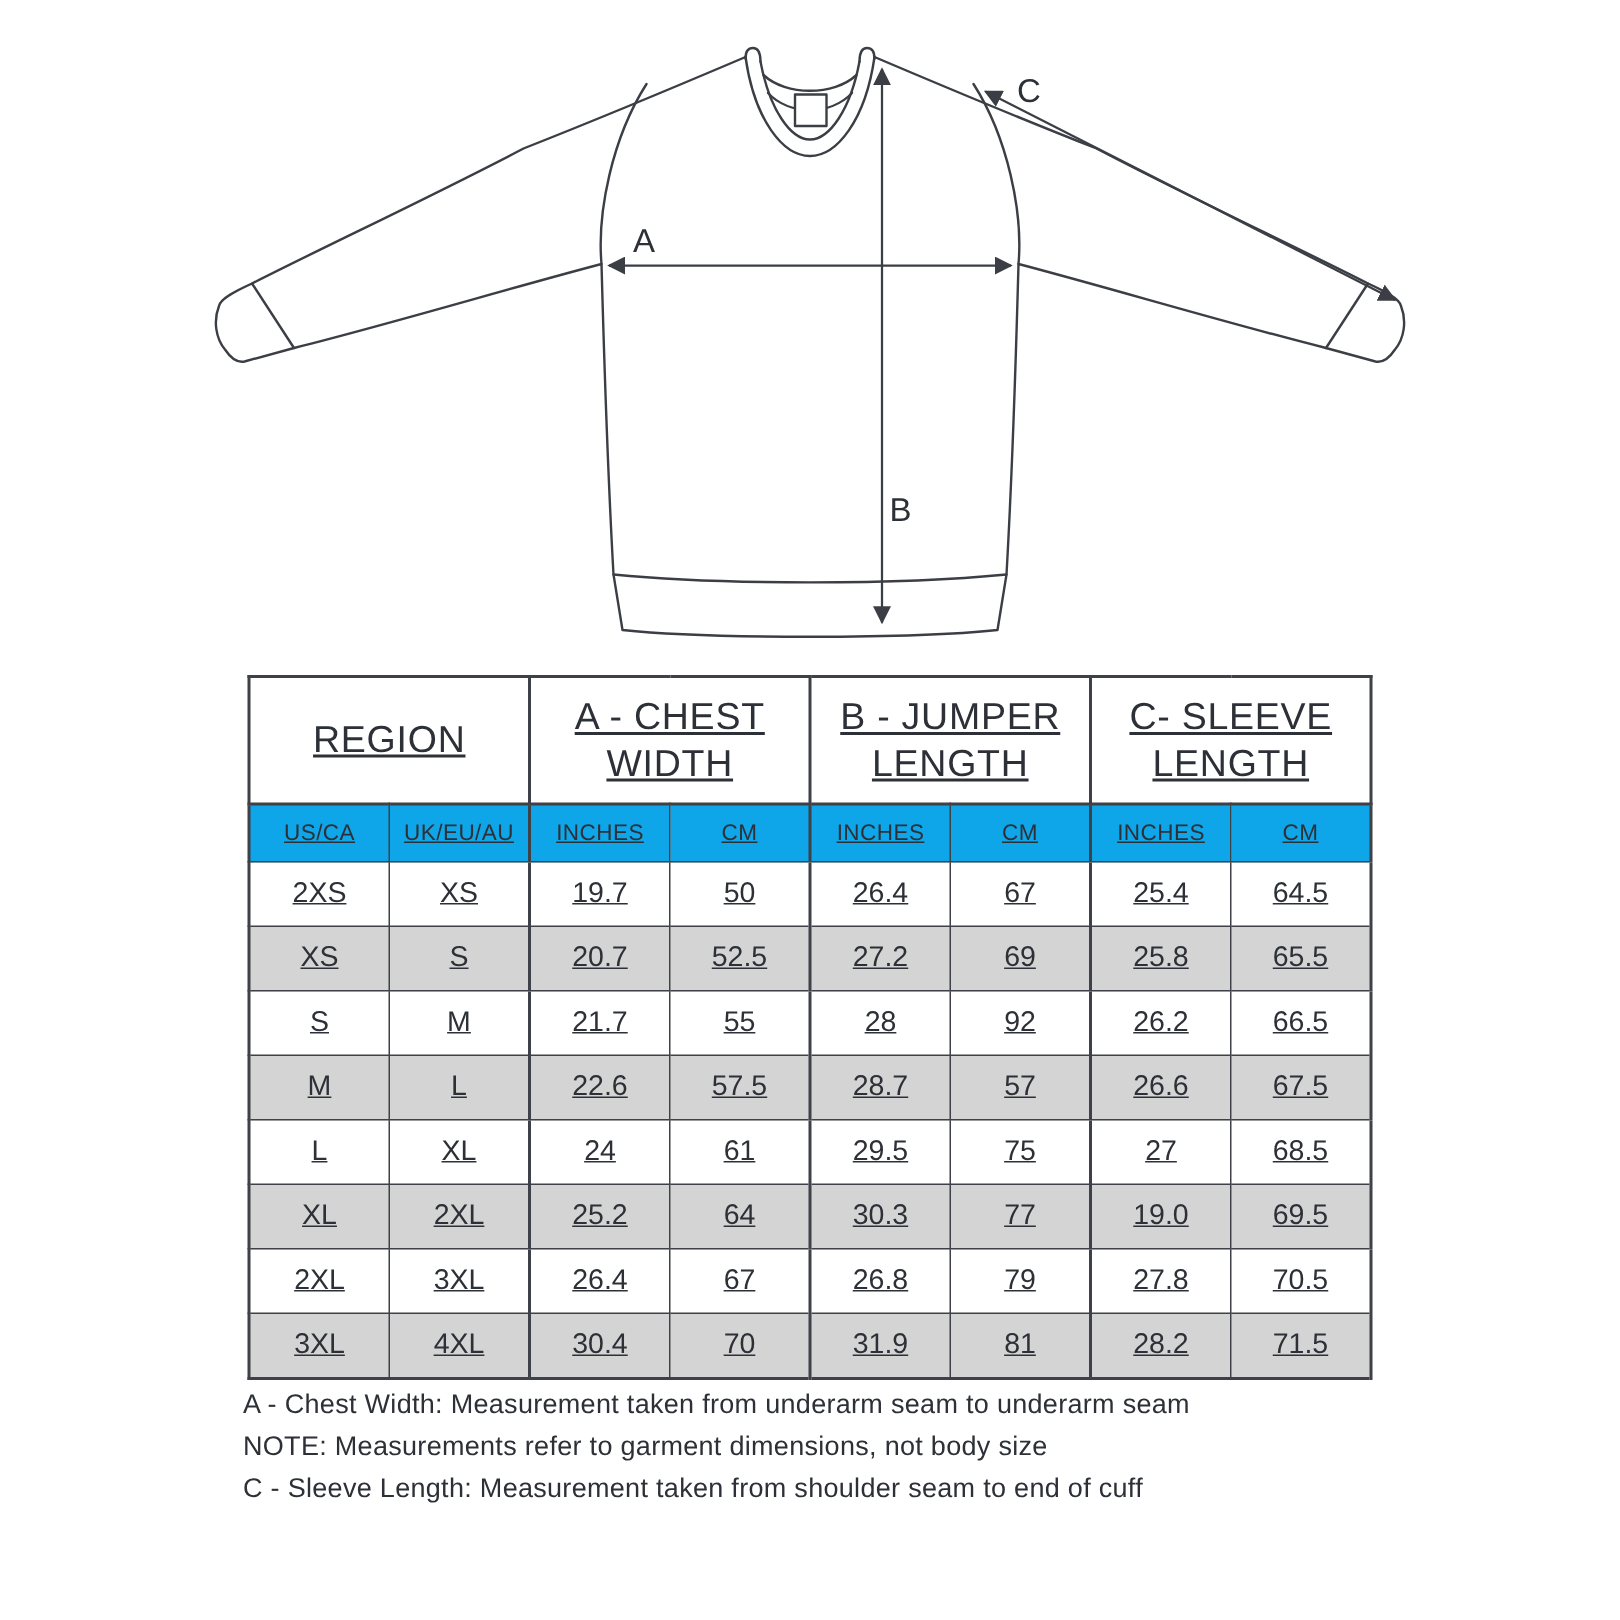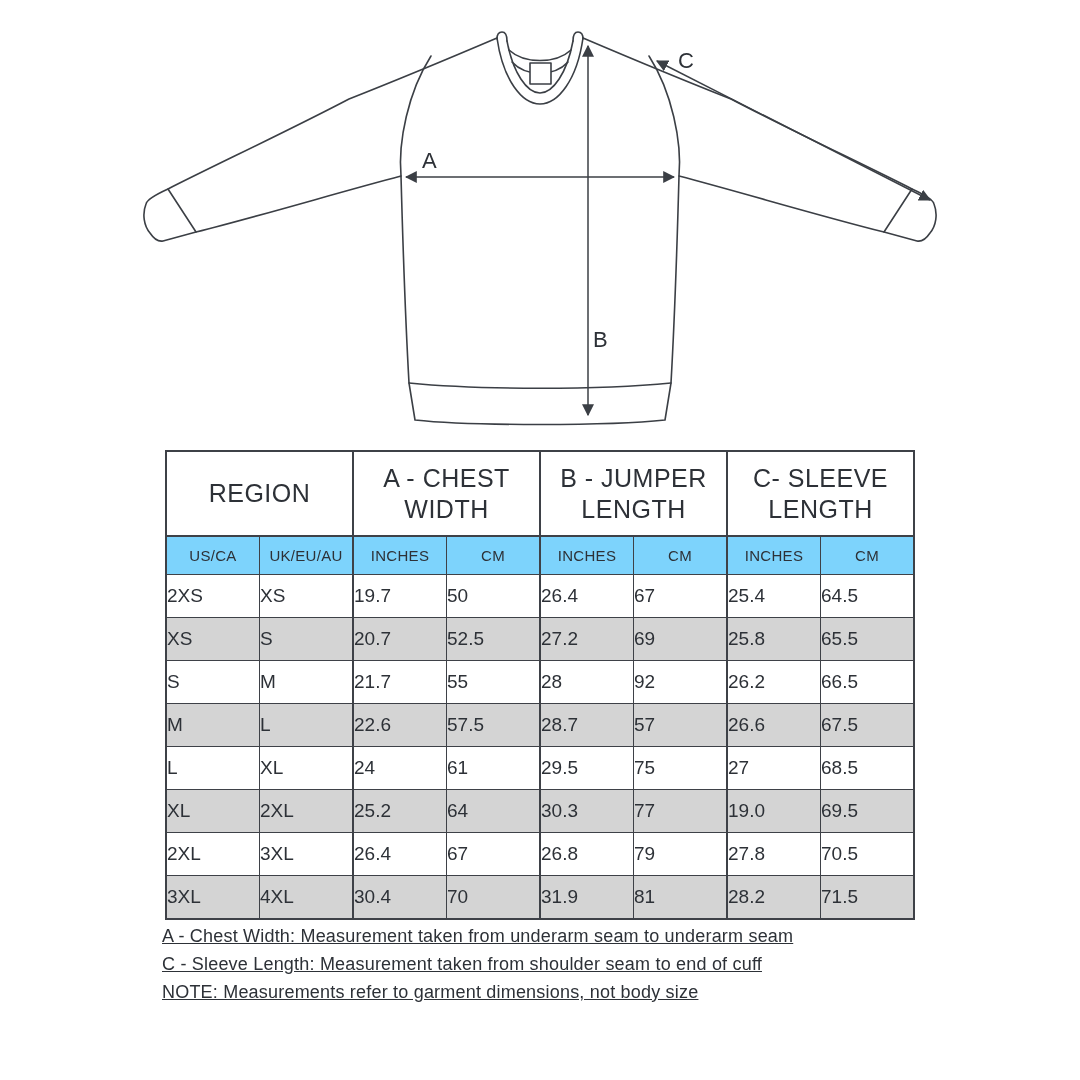--- a/index.html
+++ b/index.html
@@ -27,60 +27,61 @@
   }
 
   
   .size-table {
     position: absolute;
     left: 165px; top: 450px;
     width: 750px;
     border-collapse: collapse;
     table-layout: fixed;
     border: 2px solid #3e4147;
+    text-align: center;
+    text-decoration: underline;
   }
   .size-table th, .size-table td {
     border: 1px solid #3e4147;
     padding: 0;
     font-weight: normal;
     vertical-align: middle;
   }
   .size-table thead tr.grp th {
     border: 2px solid #3e4147;
     height: 83px;
     font-size: 25px;
     letter-spacing: 0.5px;
     background: #ffffff;
   }
   .size-table thead tr.grp th .hline { display: block; line-height: 31px; }
   .size-table thead tr.sub th {
     height: 37px;
     font-size: 15px;
     letter-spacing: 0.3px;
-    background: #7dd3fc;
+    background: #0ea5e9;
   }
   .size-table tbody td {
     height: 42px;
     font-size: 19px;
     background: #ffffff;
   }
   .size-table tbody tr:nth-child(even) td { background: #d4d4d4; }
   
   .size-table tr.sub th:nth-child(2n),
   .size-table tbody td:nth-child(2n) { border-right-width: 2px; }
 
   
   .notes {
     position: absolute;
     left: 162px; top: 922px;
     width: 820px;
     font-size: 18px;
     line-height: 28px;
     letter-spacing: 0.2px;
-    text-decoration: underline;
   }
 </style>
 </head>
 <body>
 
 <div class="page">
 
   <div class="diagram-wrap">
     <svg viewBox="0 0 1080 435">
       <defs>
@@ -255,17 +256,17 @@
           <td>31.9</td>
           <td>81</td>
           <td>28.2</td>
           <td>71.5</td>
         </tr>
       </tbody>
   </table>
 
   <div class="notes">
     <div>A - Chest Width: Measurement taken from underarm seam to underarm seam</div>
+    <div>NOTE: Measurements refer to garment dimensions, not body size</div>
     <div>C - Sleeve Length: Measurement taken from shoulder seam to end of cuff</div>
-    <div>NOTE: Measurements refer to garment dimensions, not body size</div>
   </div>
 
 </div>
 
 </body></html>

